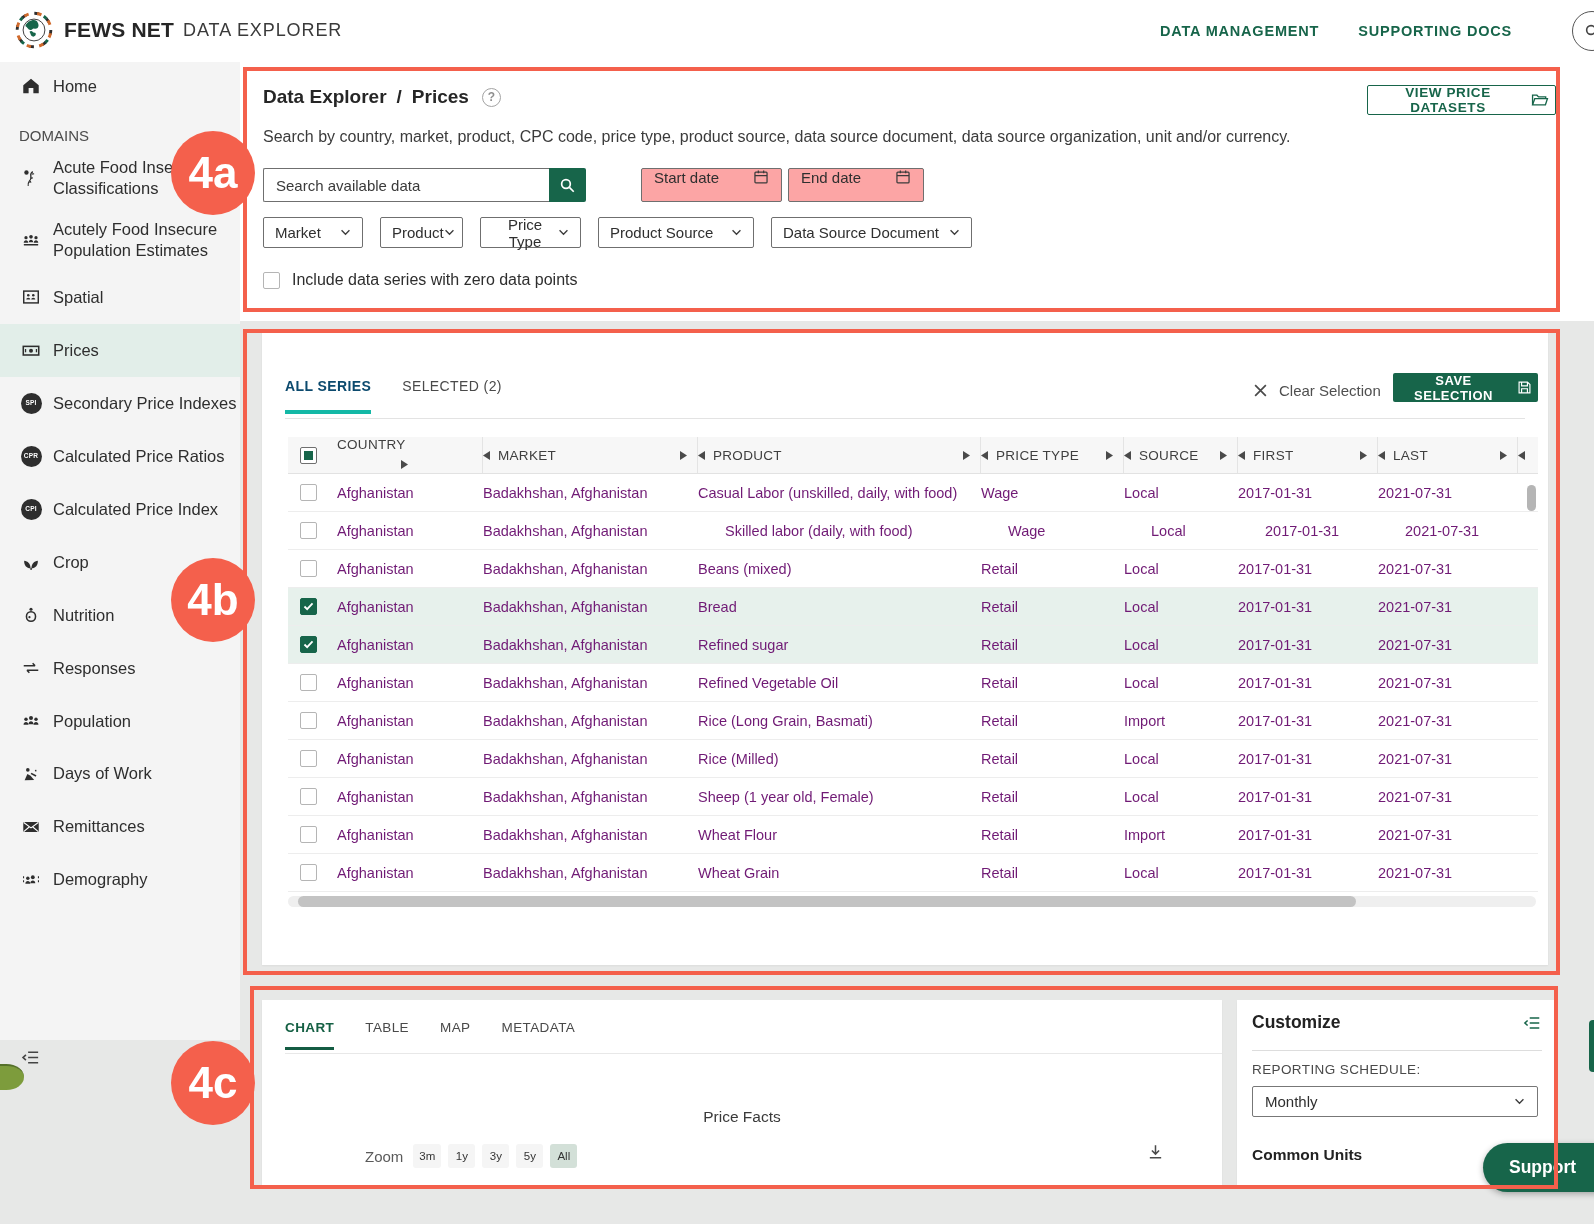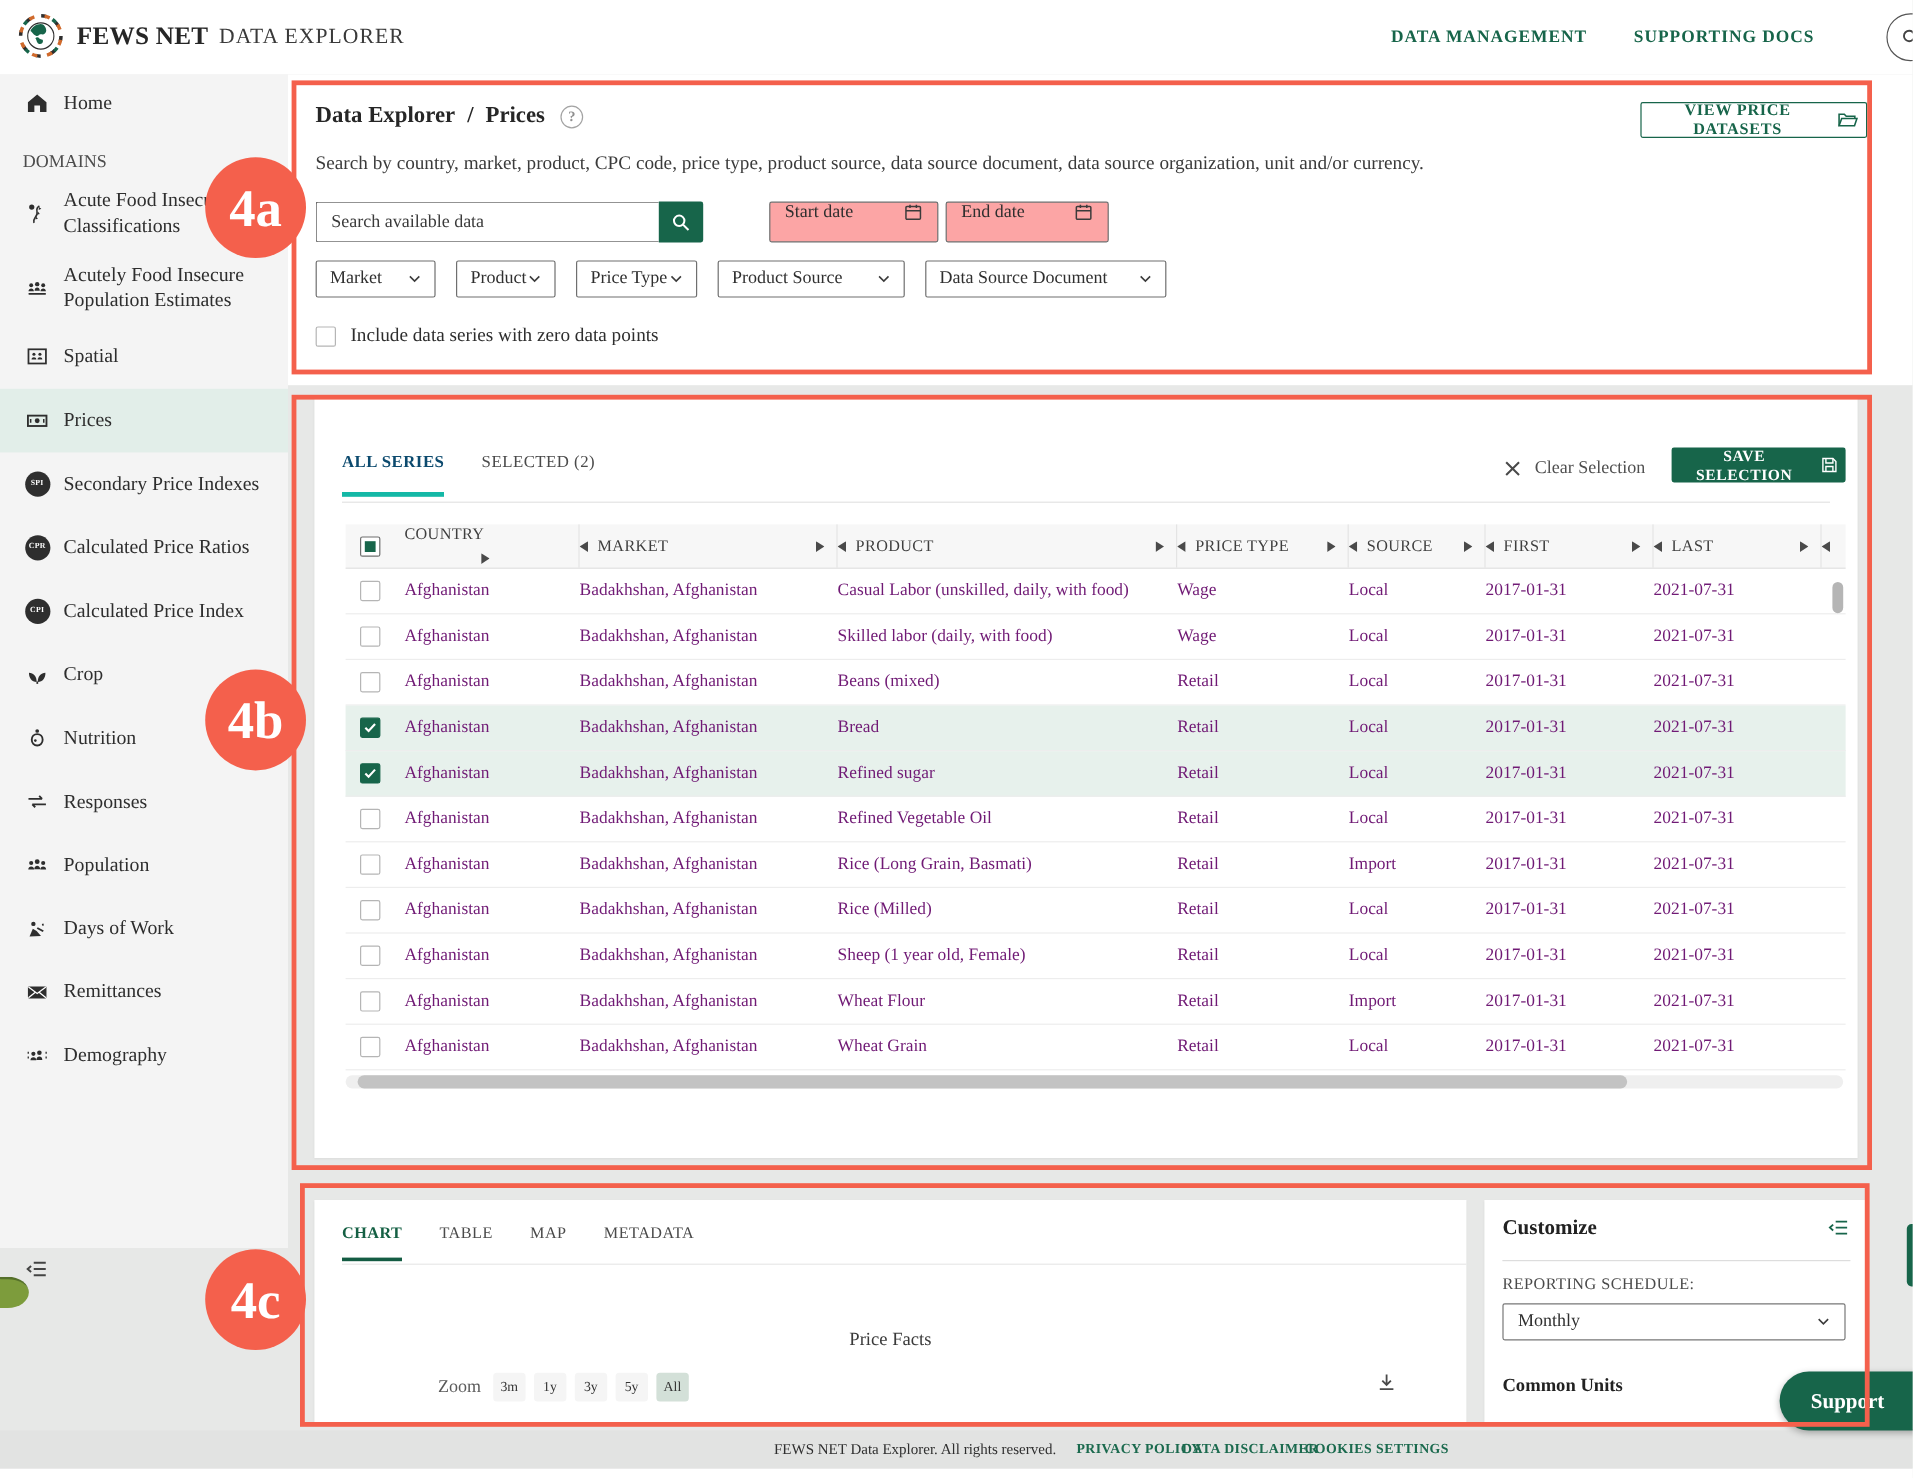--- a/index.html
+++ b/index.html
@@ -1,18 +1,18 @@
 <!DOCTYPE html>
 <html><head>
 <meta charset="utf-8">
 <style>
   html,body{margin:0;padding:0;background:#fff;}
   *{box-sizing:border-box;}
   .screen{position:relative;width:1594px;height:1224px;background:#e7e8e7;overflow:hidden;
-          font-family:Liberation Serif, serif;color:#333;}
+          font-family:Liberation Sans, sans-serif;color:#333;}
   .icon{display:inline-flex;align-items:center;justify-content:center;}
 
   
   .header{position:absolute;left:0;top:0;width:1594px;height:62px;background:#fff;z-index:3;}
   .logo{position:absolute;left:14px;top:10px;display:flex;align-items:center;cursor:pointer;}
   .brand{font-size:21px;font-weight:bold;color:#262626;margin-left:10px;letter-spacing:.2px;}
   .brand-suffix{font-size:18px;color:#3a3a3a;margin-left:9px;letter-spacing:.9px;}
   .top-nav{position:absolute;right:82px;top:0;height:62px;display:flex;align-items:center;gap:39px;}
   .top-nav a{font-size:14.5px;font-weight:bold;color:#17654a;letter-spacing:.8px;cursor:pointer;}
   .header-search{position:absolute;left:1572px;top:11px;width:40px;height:40px;border-radius:50%;
@@ -557,21 +557,21 @@
             <div class="tcell" style="width: 114px;">Local</div>
             <div class="tcell" style="width: 140px;">2017-01-31</div>
             <div class="tcell" style="width: 140px;">2021-07-31</div>
           </div>
           <div class="trow">
             <div class="ccell">
               <span class="cb"></span>
             </div>
             <div class="tcell" style="width: 146px;">Afghanistan</div>
             <div class="tcell" style="width: 215px;">Badakhshan, Afghanistan</div>
-            <div class="tcell" style="width: 283px;">Skilled labor (daily, with food)</div>
+            <div class="tcell" style="width: 283px; margin-left: 27px;">Skilled labor (daily, with food)</div>
             <div class="tcell" style="width: 143px;">Wage</div>
             <div class="tcell" style="width: 114px;">Local</div>
             <div class="tcell" style="width: 140px;">2017-01-31</div>
             <div class="tcell" style="width: 140px;">2021-07-31</div>
           </div>
           <div class="trow">
             <div class="ccell">
               <span class="cb"></span>
             </div>
             <div class="tcell" style="width: 146px;">Afghanistan</div>
@@ -736,24 +736,20 @@
             <path d="M1.5 1.5L6 6l4.5-4.5"></path>
           </svg>
         </span>
     </div>
     <div class="cust-sub">Common Units</div>
   </aside>
 
   <button class="support">Support</button>
   <div class="right-tab"></div>
 
-  <footer class="footer">
-    <span class="copyright">FEWS NET Data Explorer. All rights reserved.</span>
-    <span id="footer-links"><span class="f-link" style="left: 897px;">PRIVACY POLICY</span><span class="f-link" style="left: 985px;">DATA DISCLAIMER</span><span class="f-link" style="left: 1087px;">COOKIES SETTINGS</span></span>
-  </footer>
   <div class="bottom-strip"></div>
 
   <div class="anno-box" style="left:243px;top:67px;width:1317px;height:245px;"></div>
   <div class="anno-box" style="left:243px;top:329px;width:1317px;height:646px;"></div>
   <div class="anno-box" style="left:250px;top:986px;width:1308px;height:203px;"></div>
   <div class="anno-circle" style="left:171px;top:131px;">4a</div>
   <div class="anno-circle" style="left:171px;top:558px;">4b</div>
   <div class="anno-circle" style="left:171px;top:1041px;">4c</div>
 
 </div>

